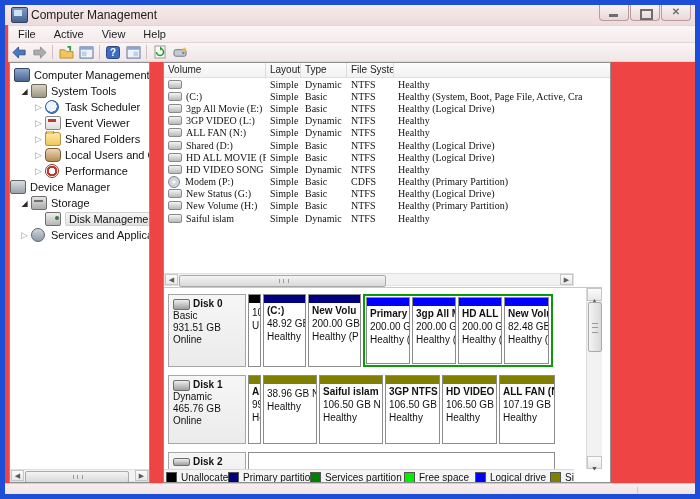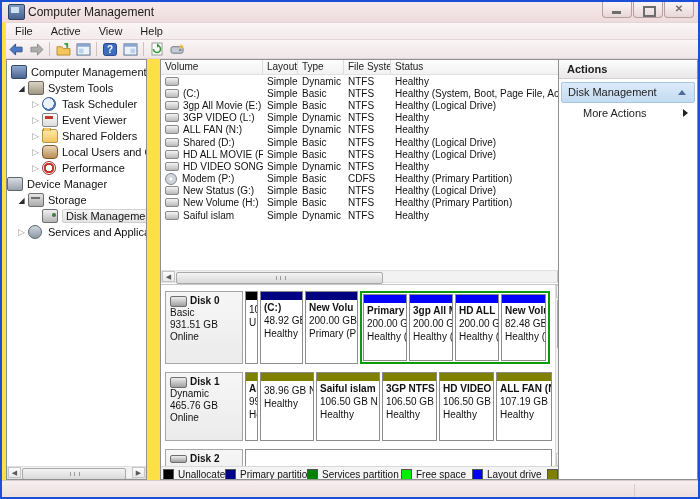--- a/index.html
+++ b/index.html
@@ -1,17 +1,17 @@
 <!DOCTYPE html>
 <html><head>
 <meta charset="utf-8">
 <style>
   html,body{margin:0;padding:0;}
   body{font-family:"Liberation Sans",sans-serif;background:#fff;}
-  .window{position:relative;width:700px;height:499px;background:#fde047;border:2px solid #1d4ed8;box-sizing:border-box;overflow:hidden;}
+  .window{position:relative;width:700px;height:499px;background:#ef4444;border:5px solid #1d4ed8;box-sizing:border-box;overflow:hidden;}
   
   .titlebar{position:absolute;left:0;top:0;width:100%;height:20px;background:linear-gradient(#f6eaea,#eedbdc);}
   .app-icon{position:absolute;left:6px;top:2px;width:15px;height:14px;background:linear-gradient(#7d9bc8,#46618c);border:1px solid #2e4160;border-radius:2px;}
   .app-icon:after{content:"";position:absolute;left:2px;top:2px;width:8px;height:6px;background:#cfe0f2;}
   .title-text{position:absolute;left:26px;top:3px;font-size:12px;color:#1c1c1c;}
   .winbtns{position:absolute;right:4px;top:0;display:flex;}
   .wbtn{width:28px;height:15px;margin-left:1px;background:linear-gradient(#fbf4f4,#e9d7d8);border:1px solid #b99c9e;border-top:none;border-radius:0 0 4px 4px;position:relative;}
   .glyph-min{position:absolute;left:9px;top:9px;width:9px;height:3px;background:#6d6d6d;}
   .glyph-max{position:absolute;left:9px;top:4px;width:9px;height:7px;border:2px solid #6d6d6d;}
   .glyph-close{position:absolute;left:0;top:1px;width:100%;text-align:center;font-size:10px;color:#6d6d6d;font-weight:bold;}
@@ -48,38 +48,38 @@
   .i-diskmgmt{background:linear-gradient(#f0f0f0,#b5b5b5);border:1px solid #6f6f6f;}
   .i-diskmgmt:after{content:"";position:absolute;right:1px;top:3px;width:4px;height:4px;background:#3c7a3c;border-radius:50%;}
   .i-services{background:linear-gradient(#cfd6de,#8d99a6);border:1px solid #5a646f;border-radius:50%;width:12px;flex:0 0 12px;margin-right:6px;}
   .tree-sel{background:linear-gradient(#f6f6f6,#e3e3e3);border:1px solid #d0d0d0;border-radius:2px;}
   
   .vheader{position:absolute;left:0;top:0;width:100%;height:14px;background:linear-gradient(#fdfdfd,#f2f2f2);border-bottom:1px solid #e0e0e0;display:flex;font-size:10px;color:#222;}
   .hc{border-right:1px solid #dcdcdc;padding-left:4px;box-sizing:border-box;line-height:14px;white-space:nowrap;overflow:hidden;}
   .c1{width:102px;}.c2{width:35px;}.c3{width:46px;}.c4{width:47px;}.c5{flex:1;border-right:none;}
   .vrows{position:absolute;left:0;top:15px;width:100%;}
   .vrow{display:flex;height:12.2px;align-items:center;font-size:10px;color:#111;}
-  .vc{padding-left:4px;box-sizing:border-box;white-space:nowrap;overflow:hidden;display:flex;align-items:center;}
+  .vc{padding-left:4px;box-sizing:border-box;white-space:nowrap;overflow:hidden;display:flex;align-items:center;font-family:Liberation Serif, serif;}
   .drive-ico{flex:0 0 12px;height:7px;background:linear-gradient(#f4f4f4,#b9b9b9);border:1px solid #8a8a8a;border-radius:2px;margin-right:4px;}
   .disc-ico{flex:0 0 10px;height:10px;background:radial-gradient(circle,#fff 20%,#cfd6dd 24% 75%,#9aa2ab 80%);border:1px solid #7d858d;border-radius:50%;margin-right:5px;}
   
   .hscroll{position:absolute;height:13px;background:#f2f2f2;border:1px solid #e0e0e0;box-sizing:border-box;}
   .sbtn{position:absolute;top:0;width:13px;height:100%;background:linear-gradient(#fcfcfc,#e8e8e8);border:1px solid #c5c5c5;box-sizing:border-box;display:flex;align-items:center;justify-content:center;}
   .sbtn span{font-size:7px;color:#5a5a5a;line-height:1;}
   .hthumb{position:absolute;top:1px;height:10px;background:linear-gradient(#f4f4f4,#d9d9d9);border:1px solid #a9a9a9;border-radius:2px;}
   .grip{position:absolute;left:50%;top:3px;width:8px;height:4px;margin-left:-4px;border-left:1px solid #9a9a9a;border-right:1px solid #9a9a9a;}
   .grip:after{content:"";position:absolute;left:3px;top:0;width:1px;height:100%;background:#9a9a9a;}
   .vscroll{position:absolute;width:15px;background:#f2f2f2;border-left:1px solid #dcdcdc;}
   .vbtn{position:absolute;left:0;width:100%;height:13px;background:linear-gradient(#fcfcfc,#e8e8e8);border:1px solid #c5c5c5;box-sizing:border-box;text-align:center;}
   .vbtn span{font-size:7px;color:#5a5a5a;line-height:12px;}
   .vthumb{position:absolute;left:1px;width:12px;background:linear-gradient(90deg,#f4f4f4,#d9d9d9);border:1px solid #a9a9a9;border-radius:2px;}
   .vgrip{position:absolute;left:3px;top:50%;width:6px;height:8px;margin-top:-4px;border-top:1px solid #9a9a9a;border-bottom:1px solid #9a9a9a;}
   .vgrip:after{content:"";position:absolute;top:3px;left:0;width:100%;height:1px;background:#9a9a9a;}
   
-  .diskview{position:absolute;left:0;top:224px;width:410px;height:182px;border-top:1px solid #c8c8c8;overflow:hidden;background:#fff;}
+  .diskview{position:absolute;left:0;top:224px;width:410px;height:182px;border-top:1px solid #c8c8c8;overflow:hidden;background:#fff;padding-left:28px;}
   .disk-row{position:absolute;left:4px;display:flex;}
   .disk-label{width:78px;flex:0 0 78px;background:linear-gradient(#f7f6f6,#ecebeb);border:1px solid #a6a6a6;box-sizing:border-box;padding:3px 4px;font-size:10px;line-height:12px;color:#111;overflow:hidden;}
   .dl-top{display:flex;align-items:center;font-weight:bold;white-space:nowrap;}
   .dico{width:15px;height:9px;flex:0 0 15px;background:linear-gradient(#eee,#9f9f9f);border:1px solid #6f6f6f;border-radius:2px;margin-right:3px;}
   .parts{display:flex;align-items:stretch;}
   .part{background:#fff;border:1px solid #8c8c8c;box-sizing:border-box;margin-left:2px;overflow:hidden;position:relative;}
   .band{height:8px;width:100%;}
   .pl{font-size:10px;line-height:11px;padding:2px 0 0 3px;white-space:nowrap;overflow:hidden;color:#111;}
   .pl.name{font-weight:bold;}
   .extgroup{display:flex;border:2px solid #0a9a0a;margin-left:2px;padding:0 1px;box-sizing:border-box;}
@@ -251,21 +251,20 @@
     </div>
   </div>
 
   <div class="pane mid-pane">
 
     <div class="vheader">
       <div class="hc c1">Volume</div>
       <div class="hc c2">Layout</div>
       <div class="hc c3">Type</div>
       <div class="hc c4">File System</div>
-      <div class="hc c5">Status</div>
     </div>
 
     <div class="vrows">
       <div class="vrow">
         <div class="vc c1">
             <span class="drive-ico"></span>
             <span></span>
           </div>
         <div class="vc c2">Simple</div>
         <div class="vc c3">Dynamic</div>
@@ -418,21 +417,21 @@
           <div class="part" style="width:43px;">
             <div class="band" style="background-color: rgb(0, 0, 128);"></div>
             <div class="pl name">(C:)</div>
             <div class="pl">48.92 GB</div>
             <div class="pl">Healthy</div>
           </div>
           <div class="part" style="width:53px;">
             <div class="band" style="background-color: rgb(0, 0, 128);"></div>
             <div class="pl name">New Volu</div>
             <div class="pl">200.00 GB</div>
-            <div class="pl">Primary (P</div>
+            <div class="pl">Healthy (P</div>
           </div>
           <div class="extgroup">
             <div class="part" style="width:44px;margin-left:0;">
               <div class="band" style="background-color: rgb(0, 0, 255);"></div>
               <div class="pl name">Primary (</div>
               <div class="pl">200.00 GB</div>
               <div class="pl">Healthy (</div>
             </div>
             <div class="part" style="width:44px;">
               <div class="band" style="background-color: rgb(0, 0, 255);"></div>
@@ -540,38 +539,27 @@
       <div class="lg-item" style="left:146px;">
         <span class="lg-sq" style="background-color: rgb(0, 128, 0);"></span>
         <span>Services partition</span>
       </div>
       <div class="lg-item" style="left:240px;">
         <span class="lg-sq" style="background-color: rgb(0, 238, 0);"></span>
         <span>Free space</span>
       </div>
       <div class="lg-item" style="left:311px;">
         <span class="lg-sq" style="background-color: rgb(0, 0, 255);"></span>
-        <span>Layout drive</span>
+        <span>Logical drive</span>
       </div>
       <div class="lg-item" style="left:386px;">
         <span class="lg-sq" style="background-color: rgb(128, 128, 0);"></span>
         <span>Simple volu</span>
       </div>
     </div>
   </div>
 
-  <div class="pane act-pane">
-    <div class="act-header">Actions</div>
-    <div class="act-group">
-      <span>Disk Management</span>
-      <span class="act-collapse"></span>
-    </div>
-    <div class="act-more">
-      <span>More Actions</span>
-      <span class="act-arrow"></span>
-    </div>
-  </div>
 
   <div class="statusbar">
     <div class="status-seam"></div>
   </div>
 
 </div>
 
 </body></html>

